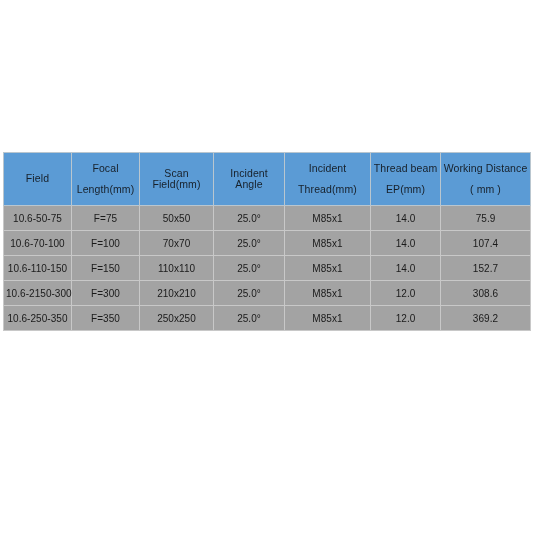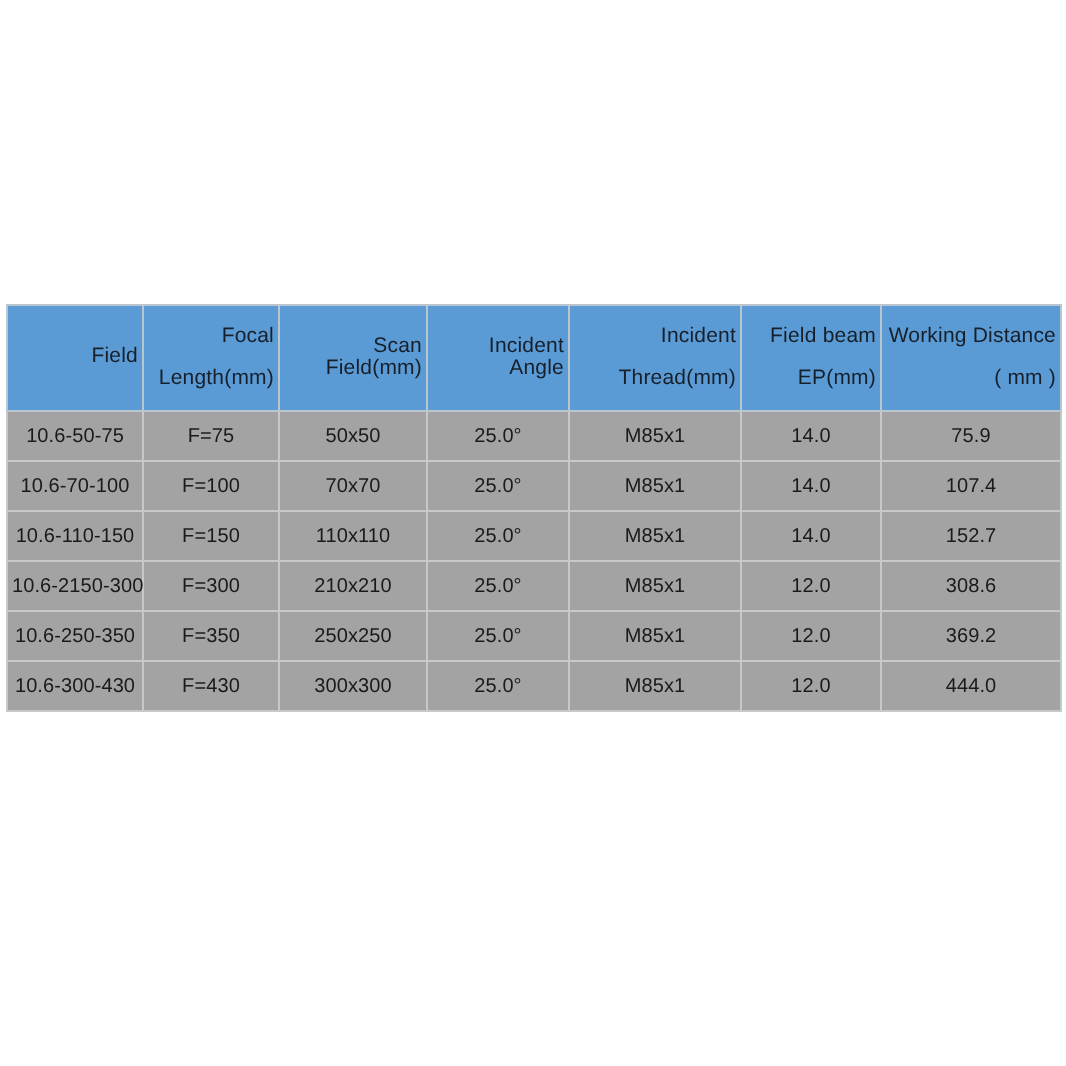--- a/index.html
+++ b/index.html
@@ -39,21 +39,21 @@
   table.spec-table col.c5 { width: 70px; }
   table.spec-table col.c6 { width: 90px; }
 
   table.spec-table thead th {
     background: #5B9BD5;
     color: #17202a;
     font-size: 10.5px;
     font-weight: 400;
     height: 52px;
     padding: 0 2px;
-    text-align: right;
+    text-align: center;
     vertical-align: middle;
     border: 1px solid #b9c6cf;
     line-height: 1.05;
     letter-spacing: 0.1px;
   }
   table.spec-table thead th .hl {
     display: block;
   }
   table.spec-table thead th .hl.l1 { margin-bottom: 9px; }
   table.spec-table thead th.single .hl.l1 { margin-bottom: 0; }
@@ -99,21 +99,21 @@
             <span class="hl l1">Scan Field(mm)</span>
           </th>
           <th class="single">
             <span class="hl l1">Incident Angle</span>
           </th>
           <th>
             <span class="hl l1">Incident</span>
             <span class="hl l2">Thread(mm)</span>
           </th>
           <th>
-            <span class="hl l1">Field beam</span>
+            <span class="hl l1">Thread beam</span>
             <span class="hl l2">EP(mm)</span>
           </th>
           <th>
             <span class="hl l1">Working Distance</span>
             <span class="hl l2">( mm )</span>
           </th>
         </tr>
       </thead>
       <tbody>
         <tr>
@@ -154,25 +154,16 @@
         </tr>
         <tr>
           <td>10.6-250-350</td>
           <td>F=350</td>
           <td>250x250</td>
           <td>25.0°</td>
           <td>M85x1</td>
           <td>12.0</td>
           <td>369.2</td>
         </tr>
-        <tr>
-          <td>10.6-300-430</td>
-          <td>F=430</td>
-          <td>300x300</td>
-          <td>25.0°</td>
-          <td>M85x1</td>
-          <td>12.0</td>
-          <td>444.0</td>
-        </tr>
       </tbody>
     </table>
   </div>
 </div>
 
 </body></html>

